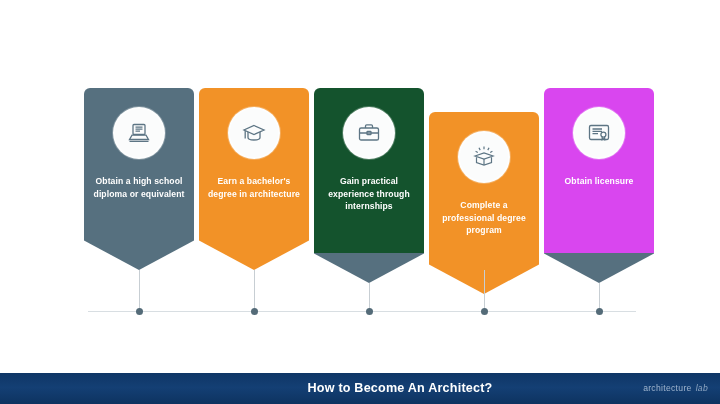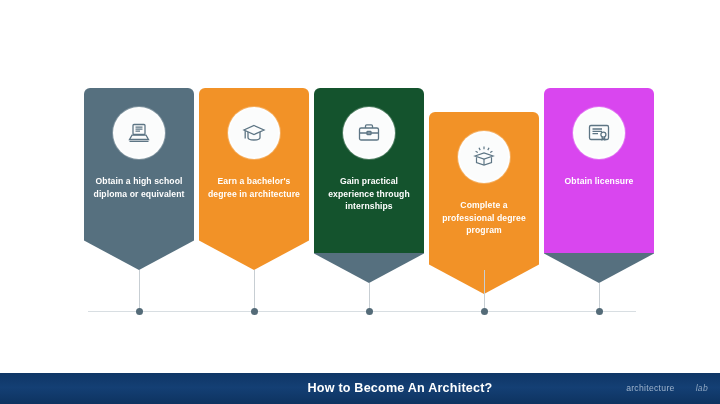--- a/index.html
+++ b/index.html
@@ -76,21 +76,21 @@
     position:absolute;left:0;bottom:0;width:720px;height:33px;
     background:linear-gradient(180deg,#0e3564 0%,#143f74 50%,#0d3360 100%);
   }
   .footer-title{
     position:absolute;left:0;top:0;width:720px;height:33px;
     display:flex;align-items:center;justify-content:center;
     color:#ffffff;font-size:12.6px;font-weight:bold;letter-spacing:0.2px;padding-left:40px;
   }
   .brand{
     position:absolute;right:12px;top:0;height:33px;
-    display:flex;align-items:center;gap:21px;
+    display:flex;align-items:center;gap:4px;
     color:#9fb4cd;font-size:8.6px;letter-spacing:0.3px;
   }
   .brand .lab{color:#8ea6c2;font-style:italic;}
   .edge-top{position:absolute;left:0;top:0;width:720px;height:2px;background:#ffffff;}
 </style>
 </head>
 <body>
 
 <div id="stage">
 

